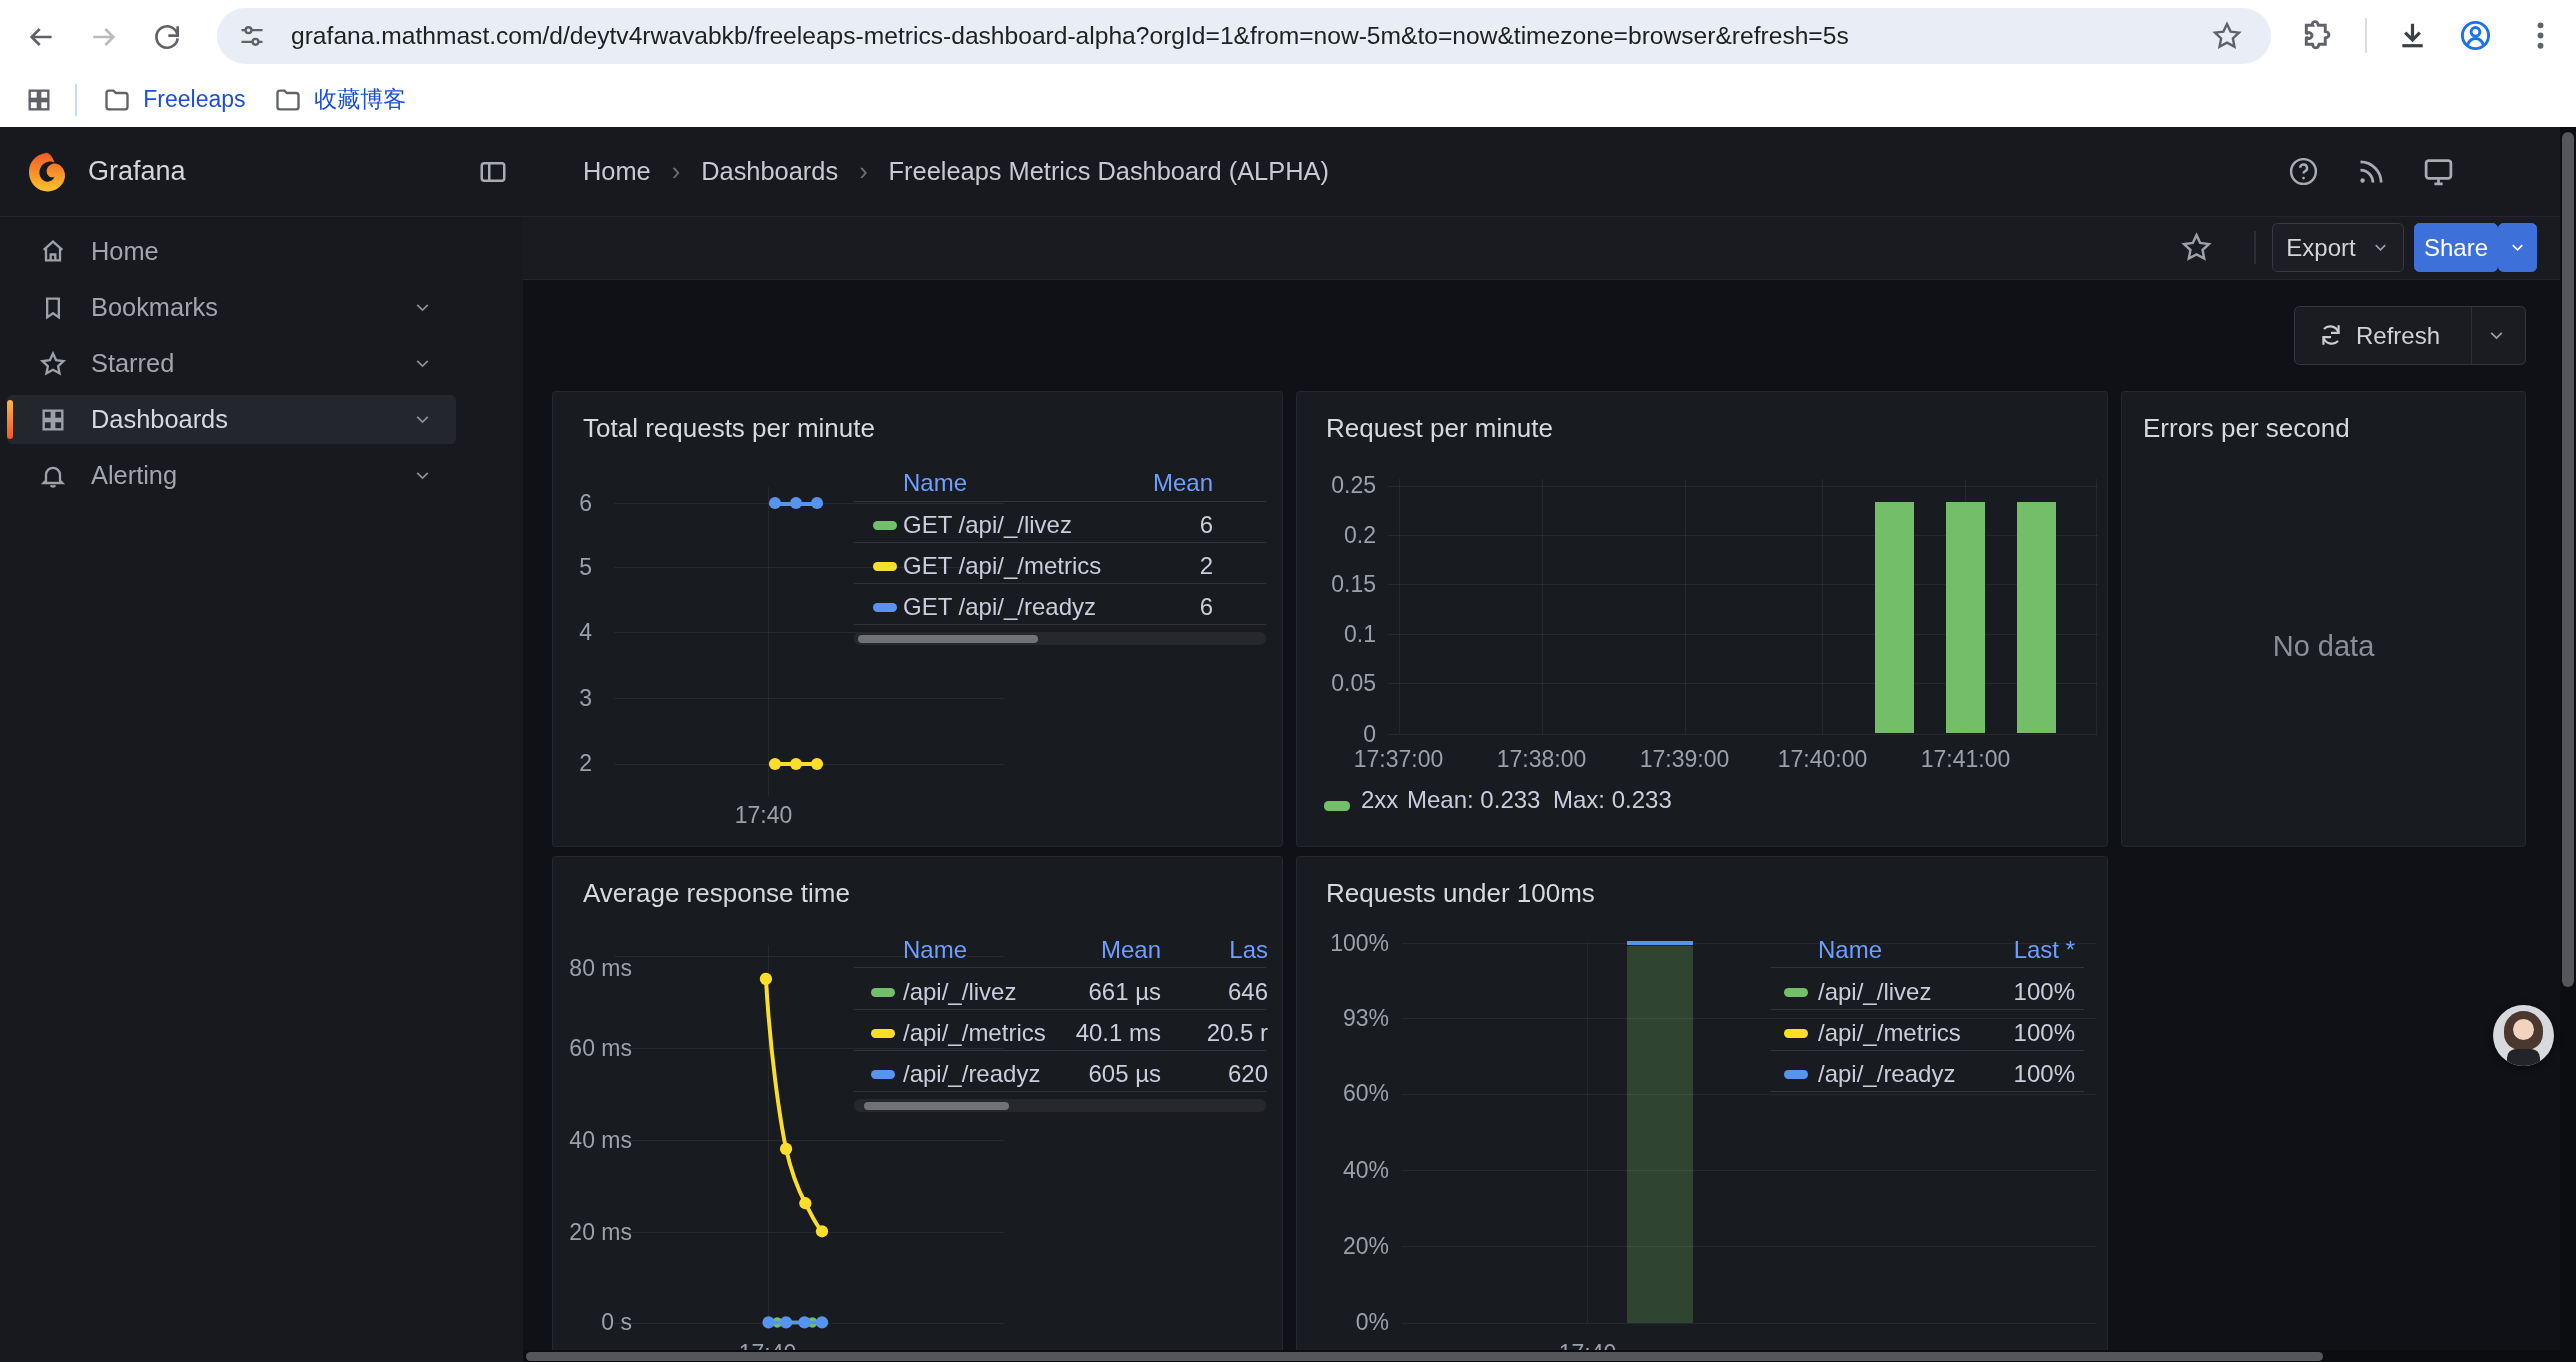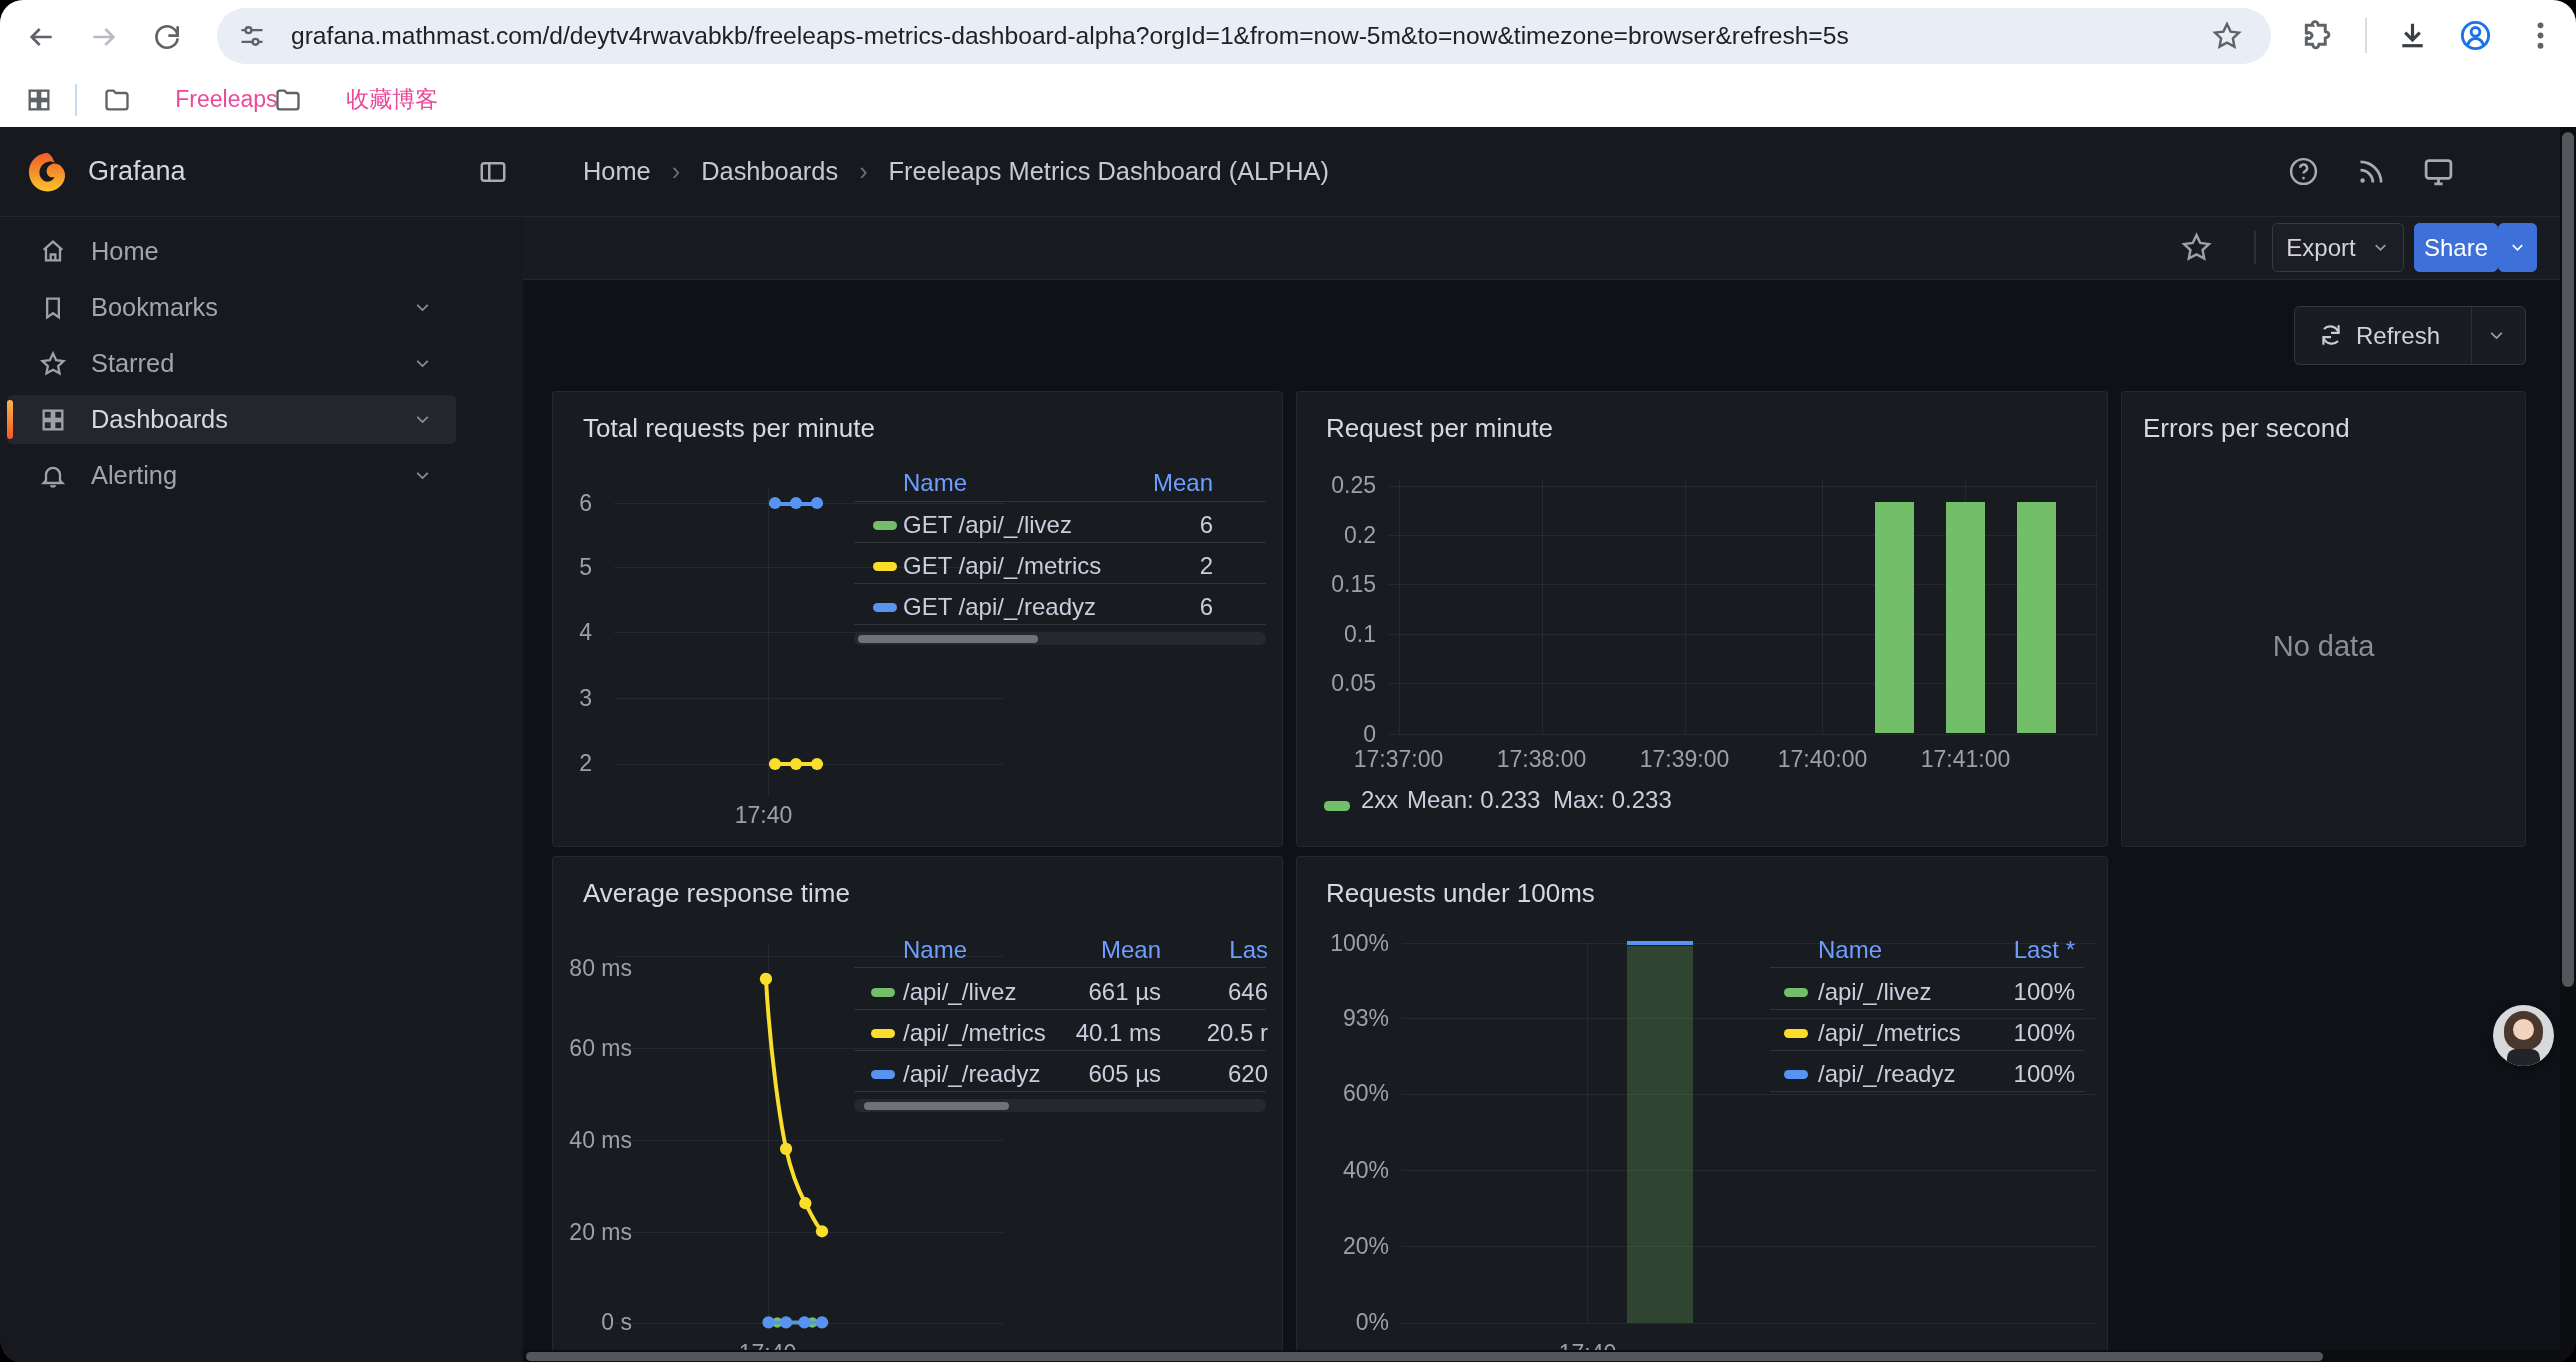--- a/index.html
+++ b/index.html
@@ -1,29 +1,29 @@
 <!DOCTYPE html>
 <html style="font-size:14px"><head>
 <meta charset="utf-8">
 <style>
   html,body{margin:0;padding:0;background:#000;}
   .screen{position:relative;width:2576px;height:1363px;background:#0f1116;overflow:hidden;
-          font-family:"Liberation Sans",sans-serif;border-radius:23px;-webkit-font-smoothing:antialiased;}
+          font-family:"Liberation Sans",sans-serif;-webkit-font-smoothing:antialiased;}
   .abs{position:absolute;}
   svg{display:block;}
 
   
   .b-toolbar{position:absolute;left:0;top:0;width:100%;height:72px;background:#ffffff;}
   .b-bookmarks{position:absolute;left:0;top:72px;width:100%;height:55px;background:#ffffff;}
   .b-icon{color:#5f6368;}
   .b-icon.dis{color:#b8bcc1;}
   .urlbar{position:absolute;left:217px;top:8px;width:2054px;height:56px;border-radius:28px;background:#e9eef6;}
   .url-text{position:absolute;left:74px;top:0;height:56px;line-height:56px;font-size:24.6px;color:#202124;white-space:nowrap;}
   .vsep{position:absolute;width:1.8px;background:#dadce0;}
-  .bm-label{font-size:23px;color:#ec4899;line-height:55px;white-space:nowrap;margin-left:32px;}
+  .bm-label{font-size:23px;color:#1d4ed8;line-height:55px;white-space:nowrap;}
 
   
   .g-header{position:absolute;left:0;top:127px;width:100%;height:89px;background:#17191e;border-bottom:0.9px solid #24262c;}
   .g-sidebar{position:absolute;left:0;top:217px;width:523px;height:1146px;background:#17191e;border-right:0.9px solid #22242a;}
   .g-subheader{position:absolute;left:523px;top:217px;width:2053px;height:62px;background:#191b20;border-bottom:0.9px solid #24262c;}
   .g-canvas{position:absolute;left:523px;top:280px;width:2053px;height:1083px;background:#0f1116;}
   .brand{font-size:27px;font-weight:500;color:#d5d6db;}
   .crumb{font-size:25.4px;color:#c9cad1;white-space:nowrap;}
   .crumb-sep{font-size:25.4px;color:#6c6f76;}
   .searchbox{position:absolute;left:1574px;top:146px;width:689px;height:58px;border-radius:8.8px;

